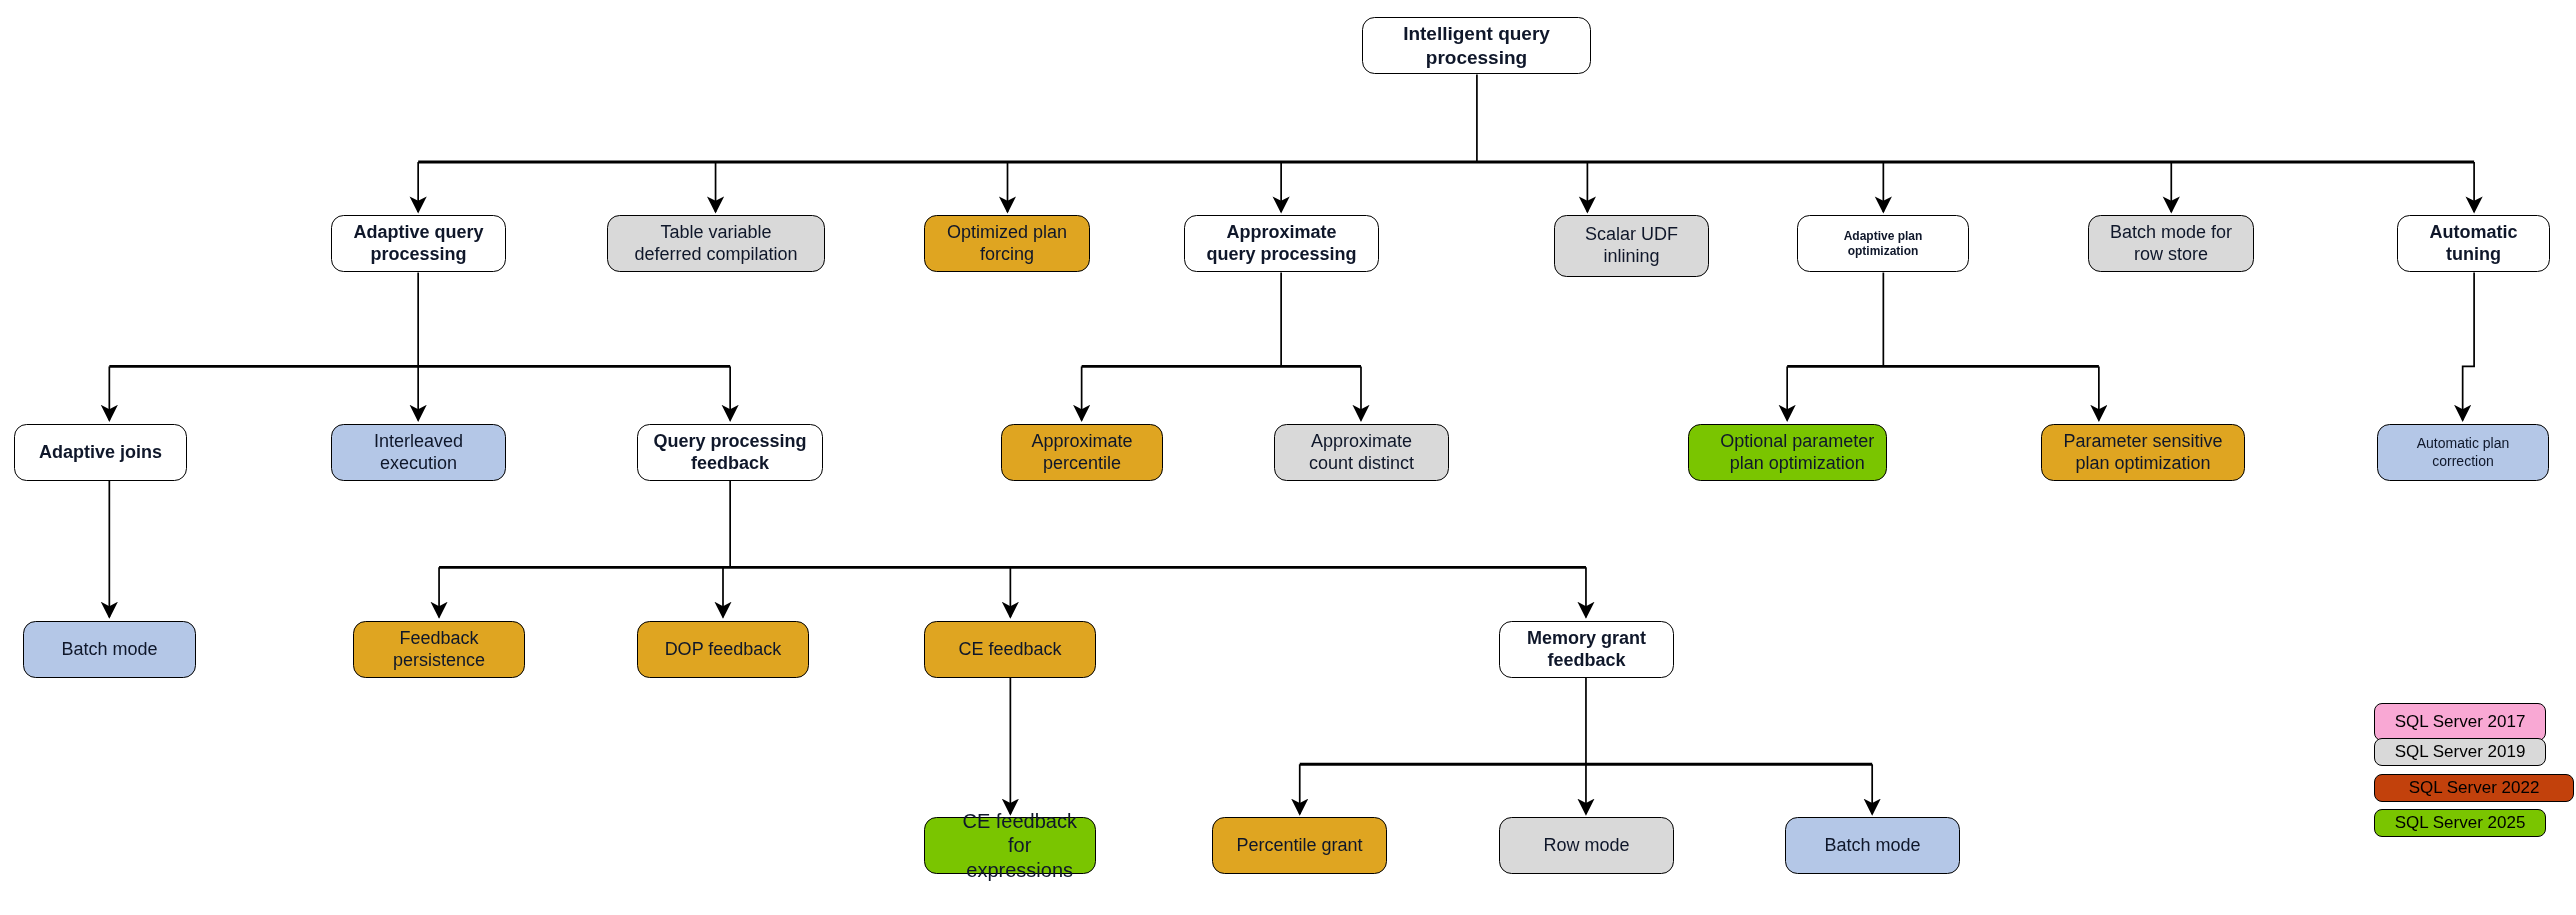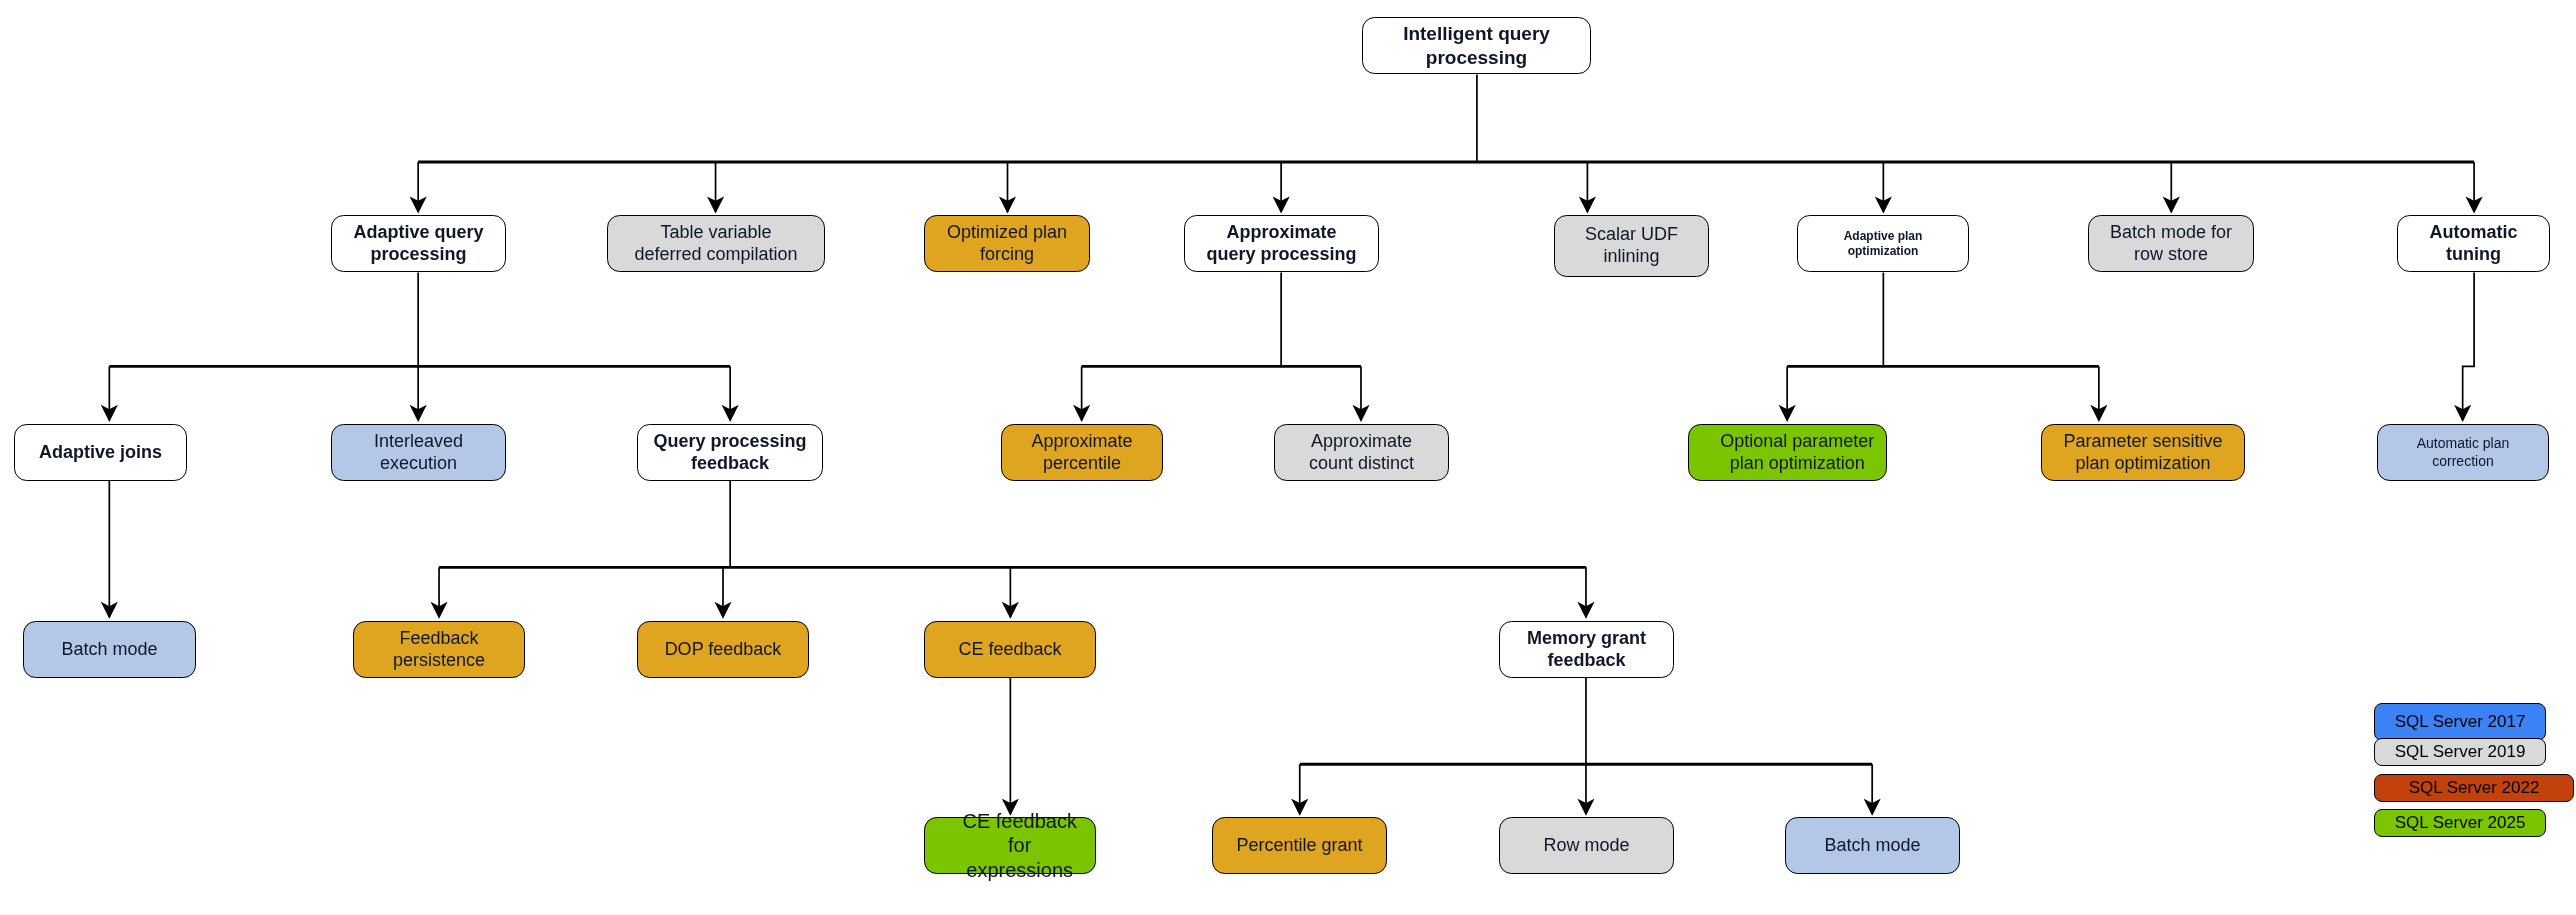--- a/index.html
+++ b/index.html
@@ -129,19 +129,19 @@
       <div class="node orange" style="left: 924px; top: 621px; width: 172px; height: 57px; font-size: 18px;">CE feedback</div>
       <div class="node white" style="left: 1499px; top: 621px; width: 175px; height: 57px; font-size: 18px;">Memory grant
 feedback</div>
       <div class="node green" style="left: 924px; top: 817px; width: 172px; height: 57px; font-size: 20px;">CE feedback for
 expressions</div>
       <div class="node orange" style="left: 1212px; top: 817px; width: 175px; height: 57px; font-size: 18px;">Percentile grant</div>
       <div class="node gray" style="left: 1499px; top: 817px; width: 175px; height: 57px; font-size: 18px;">Row mode</div>
       <div class="node blue" style="left: 1785px; top: 817px; width: 175px; height: 57px; font-size: 18px;">Batch mode</div>
     </div>
   <div id="legend-layer">
-      <div class="legend-item blue" style="left: 2374px; top: 703px; width: 172px; height: 38px; background: #3b82f6;">SQL Server 2017</div>
+      <div class="legend-item blue" style="left: 2374px; top: 703px; width: 172px; height: 38px; background: #f9a8d4;">SQL Server 2017</div>
       <div class="legend-item gray" style="left: 2374px; top: 738px; width: 172px; height: 27.5px; background: rgb(217, 217, 217);">SQL Server 2019</div>
       <div class="legend-item orange" style="left: 2374px; top: 774px; width: 200px; height: 27.5px; background: #c2410c;">SQL Server 2022</div>
       <div class="legend-item green" style="left: 2374px; top: 809px; width: 172px; height: 27.5px; background: rgb(122, 197, 0);">SQL Server 2025</div>
     </div>
 </div>
 
 
 </body></html>

